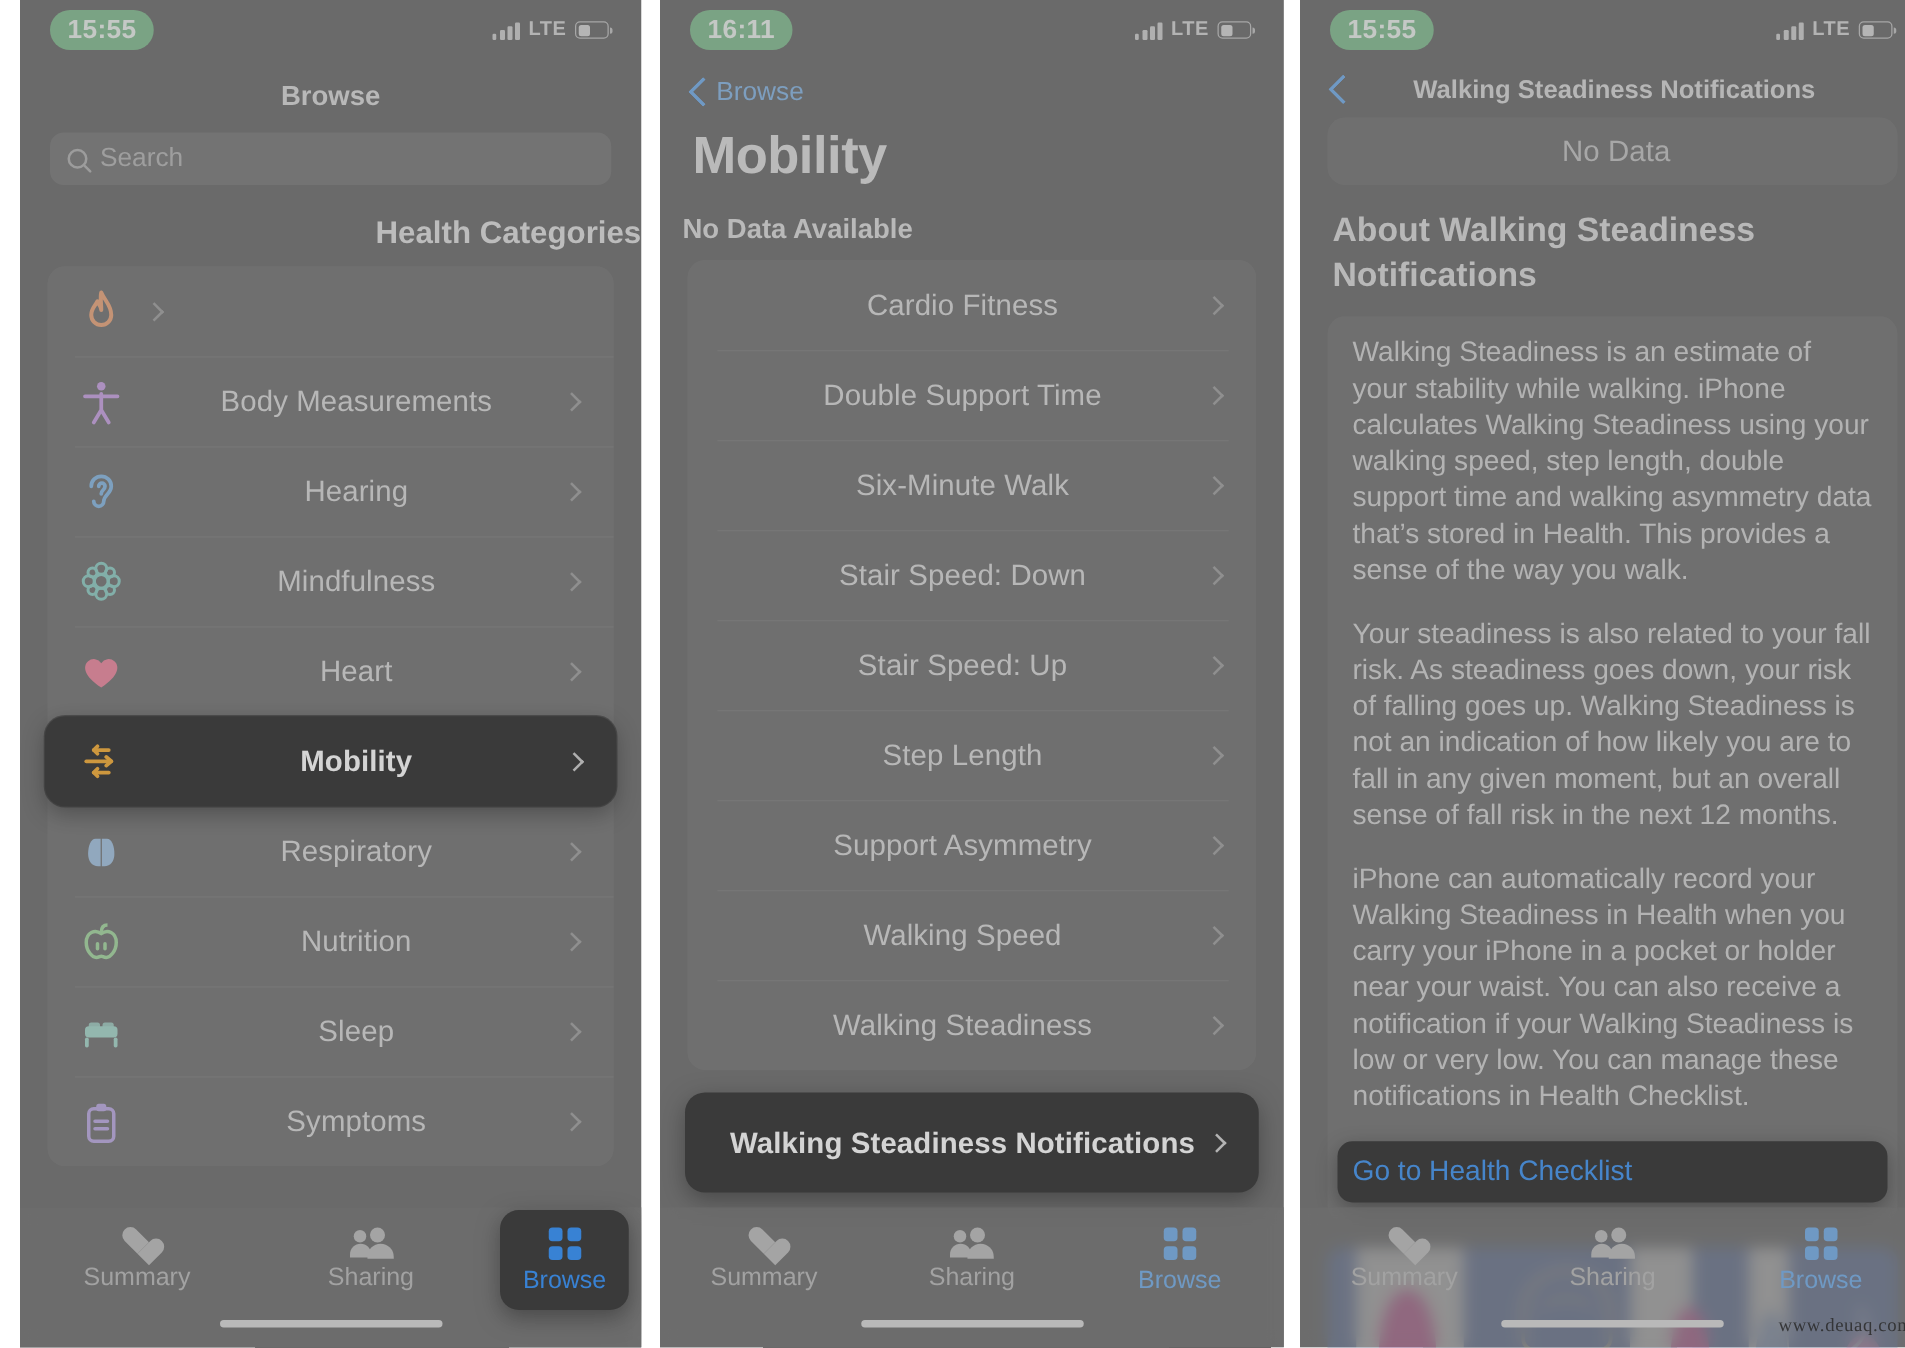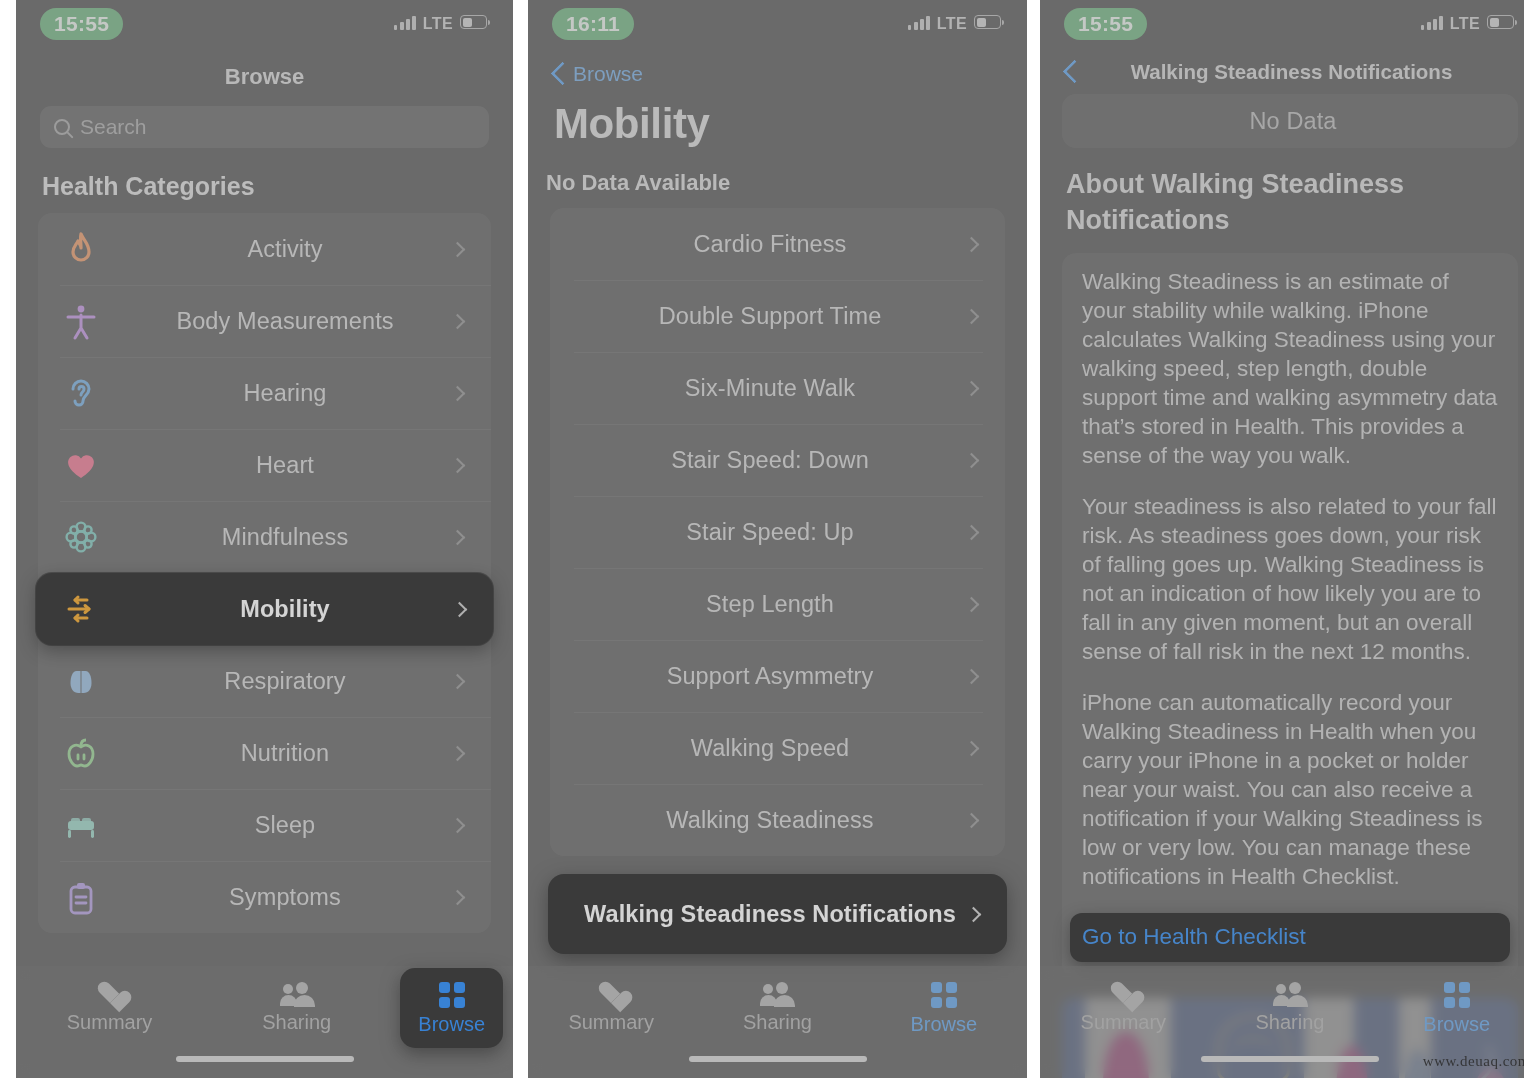--- a/index.html
+++ b/index.html
@@ -45,21 +45,21 @@
   .time-pill {
     background: #7bb789;
     color: #e8eee9;
     font-size: 21px;
     font-weight: 600;
     letter-spacing: .3px;
     padding: 5px 14px 6px;
     border-radius: 16px;
     line-height: 1;
   }
-  .status-right { display: flex; align-items: flex-start; gap: 7px; }
+  .status-right { display: flex; align-items: center; gap: 7px; }
   .bars { display: flex; align-items: flex-end; gap: 2.5px; height: 15px; }
   .bars i { display: block; width: 3.6px; background: #c9c9c9; border-radius: 1px; }
   .bars i:nth-child(1){ height: 5px; }
   .bars i:nth-child(2){ height: 8px; }
   .bars i:nth-child(3){ height: 11px; }
   .bars i:nth-child(4){ height: 14px; }
   .lte { color: #cfcfcf; font-size: 16px; font-weight: 600; letter-spacing: .4px; }
   .batt {
     width: 27px; height: 14px;
     border: 1.7px solid #bdbdbd;
@@ -144,20 +144,21 @@
   }
   .search .ph { color: #b0b0b0; font-size: 21px; }
 
   
   .sec-head {
     position: relative; z-index: 5;
     color: #dcdcdc;
     font-weight: 700;
     font-size: 25px;
     padding: 24px 0 12px 26px;
+    text-align: right;
   }
   .big-title {
     position: relative; z-index: 5;
     color: #d9d9d9;
     font-weight: 700;
     font-size: 42px;
     letter-spacing: -.4px;
     padding: 8px 0 6px 26px;
   }
   .sub-head {
@@ -423,21 +424,20 @@
     <div class="sec-head">Health Categories</div>
 
     <div class="card">
 
       <div class="row">
         <div class="ico">
           <svg class="g" viewBox="0 0 40 40">
               <path d="M20 5 C23 12 28 15 28 23 a8 8 0 0 1-16 0 c0-5 3-7 5-11 1 3 3 4 3 7 0-6-1-10 0-14z" fill="none" stroke="#e8a074" stroke-width="3.2" stroke-linejoin="round"></path>
             </svg>
         </div>
-        <div class="lbl">Activity</div>
         <div class="chev"></div>
       </div>
 
       <div class="row">
         <div class="ico">
           <svg class="g" viewBox="0 0 40 40" stroke="#c49be0" stroke-width="3" fill="none" stroke-linecap="round">
             <circle cx="20" cy="8" r="3.4" fill="#c49be0" stroke="none"></circle>
             <path d="M7 16 h26 M20 14 v13 M20 27 l-6 10 M20 27 l6 10"></path>
           </svg>
         </div>
@@ -447,30 +447,20 @@
 
 
       <div class="row">
         <div class="ico">
           <svg class="g" viewBox="0 0 40 40" fill="none" stroke="#7fb3e0" stroke-width="3" stroke-linecap="round">
             <path d="M12 16 a8 8 0 0 1 16 0 c0 6-6 7-6 12 a4 4 0 0 1-8 0"></path>
             <path d="M18 16 a2.5 2.5 0 0 1 5 0 c0 3-3 3-3 6"></path>
           </svg>
         </div>
         <div class="lbl">Hearing</div>
-        <div class="chev"></div>
-      </div>
-
-      <div class="row">
-        <div class="ico">
-          <svg class="g" viewBox="0 0 40 40">
-              <path d="M20 33 C6 24 5 16 9.5 12 a7 7 0 0 1 10.5 1.5 a7 7 0 0 1 10.5-1.5 C35 16 34 24 20 33z" fill="#ec7f99"></path>
-            </svg>
-        </div>
-        <div class="lbl">Heart</div>
         <div class="chev"></div>
       </div>
 
       <div class="row">
         <div class="ico">
           <svg class="g" viewBox="0 0 40 40" fill="none" stroke="#86c9c0" stroke-width="2.4">
             <circle cx="20" cy="20" r="5.5"></circle>
               <circle cx="20" cy="10" r="4.4"></circle>
               <circle cx="20" cy="30" r="4.4"></circle>
             <circle cx="10" cy="20" r="4.4"></circle>
@@ -478,20 +468,30 @@
             <circle cx="13" cy="13" r="3.6"></circle>
               <circle cx="27" cy="13" r="3.6"></circle>
             <circle cx="13" cy="27" r="3.6"></circle>
               <circle cx="27" cy="27" r="3.6"></circle>
           </svg>
         </div>
         <div class="lbl">Mindfulness</div>
         <div class="chev"></div>
       </div>
 
+      <div class="row">
+        <div class="ico">
+          <svg class="g" viewBox="0 0 40 40">
+              <path d="M20 33 C6 24 5 16 9.5 12 a7 7 0 0 1 10.5 1.5 a7 7 0 0 1 10.5-1.5 C35 16 34 24 20 33z" fill="#ec7f99"></path>
+            </svg>
+        </div>
+        <div class="lbl">Heart</div>
+        <div class="chev"></div>
+      </div>
+
       <div class="row hi">
         <div class="ico">
           <svg class="g" viewBox="0 0 40 40" fill="none" stroke="#f5a623" stroke-width="3" stroke-linecap="round" stroke-linejoin="round">
             <path d="M16 11 h12"></path>
               <path d="M19 8 l-3 3 3 3"></path>
             <path d="M10 20 h20"></path>
               <path d="M26 16.5 l4 3.5 -4 3.5"></path>
             <path d="M16 29 h12"></path>
               <path d="M19 26 l-3 3 3 3"></path>
           </svg>

